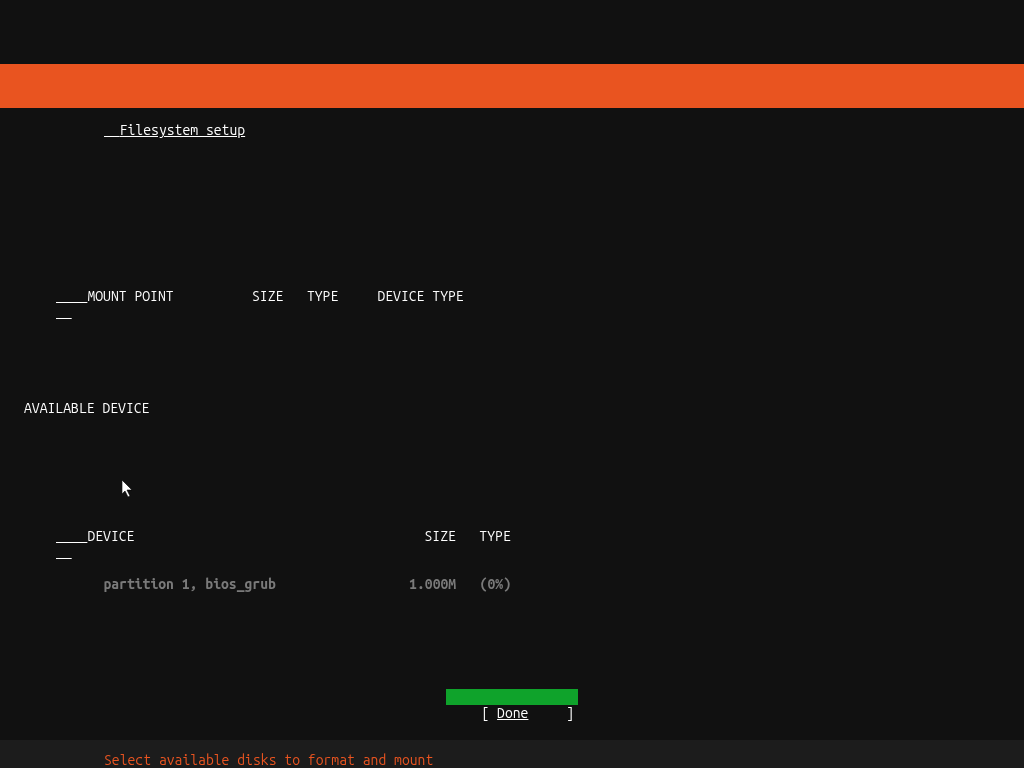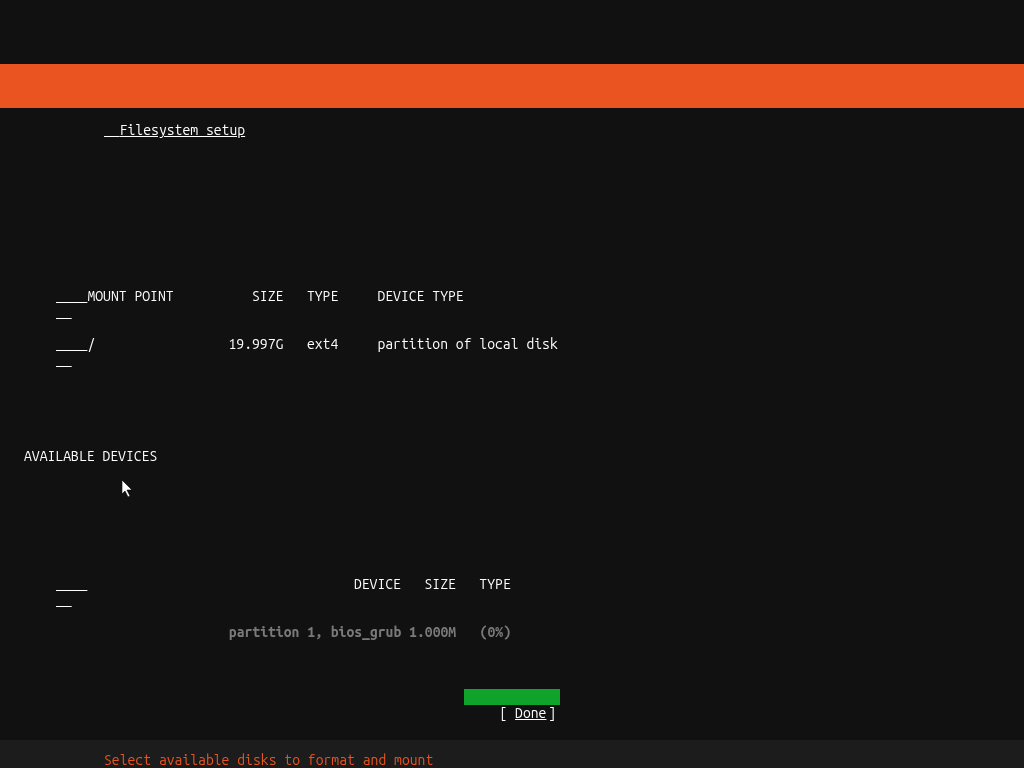--- a/index.html
+++ b/index.html
@@ -45,34 +45,34 @@
   .dim { color: var(--dim); font-weight: bold; }
   .indent1 { padding-left: 32px; text-decoration: underline; }
   .indent2 { padding-left: 48px; }
 
   
   .c-mount { display:inline-block; width: 17ch; }
   .c-size  { display:inline-block; width: 11ch; text-align:right; padding-right:3ch; box-sizing:border-box;}
   .c-type  { display:inline-block; width: 9ch; }
   .c-dtype { display:inline-block; }
 
-  .d-name  { display:inline-block; width: 40ch; text-align: right; }
+  .d-name  { display:inline-block; width: 40ch; }
   .d-size  { display:inline-block; width: 10ch; text-align:right; padding-right:3ch; box-sizing:border-box;}
   .d-type  { display:inline-block; }
 
   .buttons {
     position: absolute;
     left: 0;
     width: 1024px;
     top: 657px;
     text-align: center;
   }
   .btn {
     display: block;
-    width: 96px;
+    width: 132px;
     margin: 0 auto;
     height: var(--line);
     line-height: var(--line);
     text-align: left;
     padding: 0 4px;
     box-sizing: border-box;
   }
   .btn .open  { }
   .btn .close { float: right; }
   .btn.selected { background: var(--green); color: #fff; }
@@ -126,27 +126,24 @@
   <span>Filesystem setup</span>
 </div>
 
 <div class="content">
 
   <div class="row"></div>
 
   <div class="row indent1">
     <span class="c-mount">MOUNT POINT</span><span class="c-size">SIZE</span><span class="c-type">TYPE</span><span class="c-dtype">DEVICE TYPE</span>
   </div>
-  <div class="row indent1">
-    <span class="c-mount">/</span><span class="c-size">19.997G</span><span class="c-type">ext4</span><span class="c-dtype">partition of local disk</span>
-  </div>
 
   <div class="row"></div>
 
-  <div class="row">AVAILABLE DEVICES</div>
+  <div class="row">AVAILABLE DEVICE</div>
   <div class="row"></div>
 
   <div class="row indent1">
     <span class="d-name">DEVICE</span><span class="d-size">SIZE</span><span class="d-type">TYPE</span>
   </div>
   <div class="row indent2 dim">
     <span class="d-name" style="width:38ch">partition 1, bios_grub</span><span class="d-size">1.000M</span><span class="d-type">(0%)</span>
   </div>
   <div class="row indent2 dim">
     

